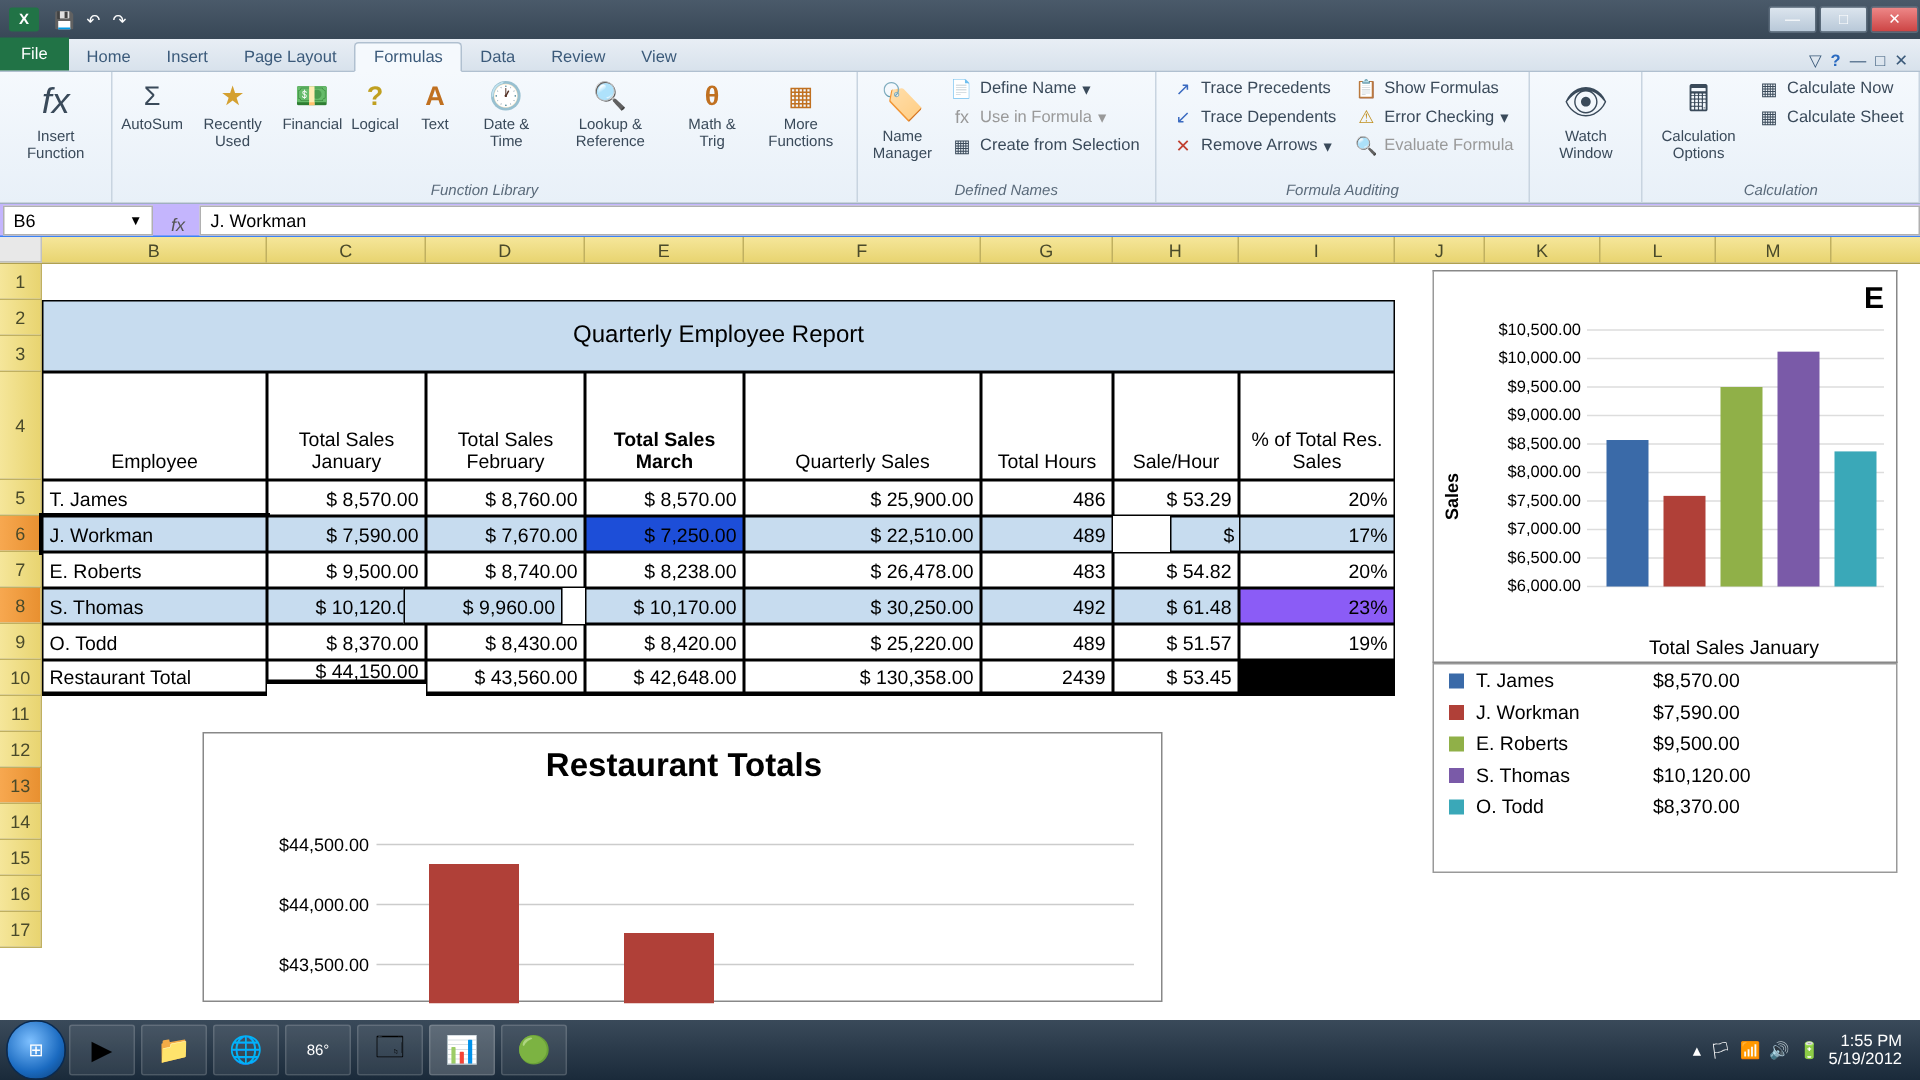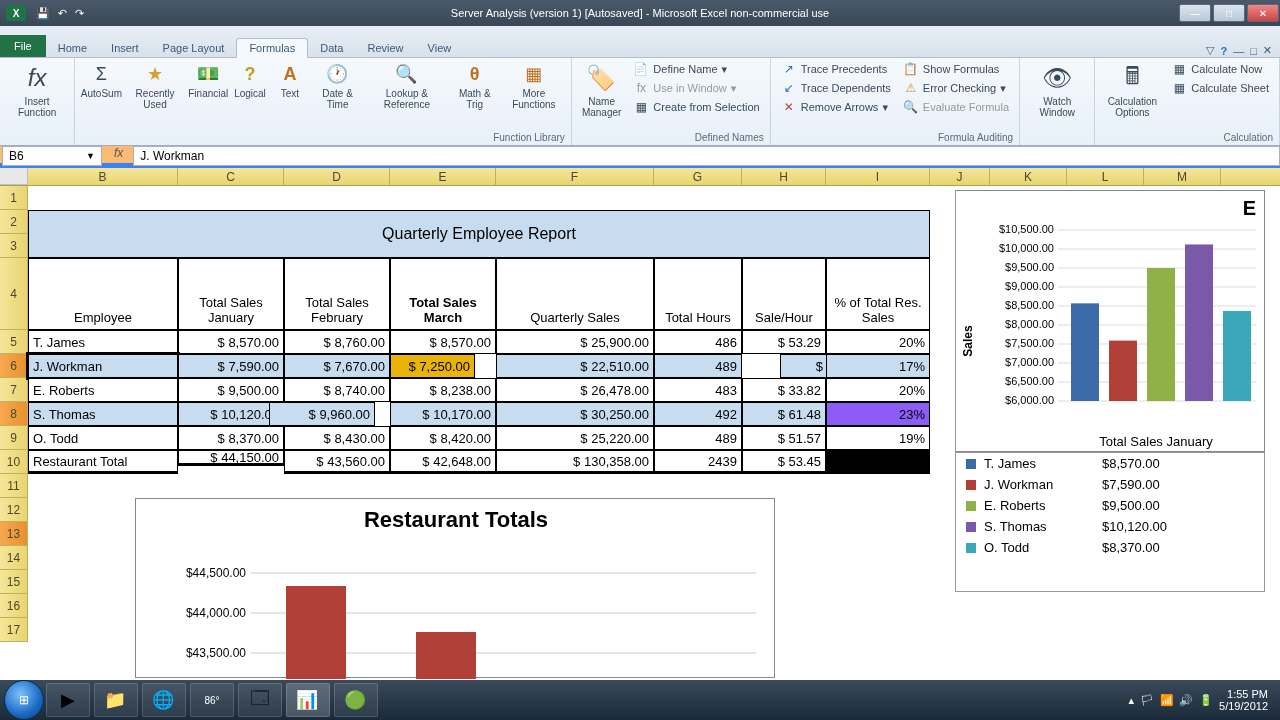--- a/index.html
+++ b/index.html
@@ -7,40 +7,40 @@
 
 
 .titlebar { height: 26px; background: linear-gradient(#4a5a6a, #384756); display: flex; align-items: center; color: #fff; font-size: 11px; position: relative; }
 .titlebar .xl-icon { width: 20px; height: 16px; margin: 0 6px; background: #217346; border-radius: 2px; display: flex; align-items: center; justify-content: center; color: #fff; font-weight: bold; font-size: 10px; }
 .titlebar .title-text { position: absolute; left: 50%; transform: translateX(-50%); }
 .titlebar .win-btns { margin-left: auto; display: flex; }
 .titlebar .win-btn { width: 32px; height: 18px; margin: 0 1px; background: linear-gradient(#dce5ee, #b8c8d8); border: 1px solid #5a6a7a; border-radius: 2px; display: flex; align-items: center; justify-content: center; font-size: 10px; }
 .titlebar .win-btn.close { background: linear-gradient(#e88, #c44); color: #fff; }
 
 
-.ribbon-tabs { height: 32px; background: linear-gradient(#e8eef5, #d8e2ec); display: flex; align-items: flex-end; border-bottom: 1px solid #b0c0d0; font-size: 11px; position: relative; }
+.ribbon-tabs { height: 22px; background: linear-gradient(#e8eef5, #d8e2ec); display: flex; align-items: flex-end; border-bottom: 1px solid #b0c0d0; font-size: 11px; position: relative; }
 .file-tab { background: #217346; color: #fff; padding: 3px 14px; height: 22px; display: flex; align-items: center; }
 .rtab { padding: 3px 12px; color: #3b5a7a; cursor: pointer; }
 .rtab.active { background: #f5f9fd; border: 1px solid #b0c0d0; border-bottom: 1px solid #f5f9fd; border-radius: 3px 3px 0 0; margin-bottom: -1px; }
 .ribbon-tabs .help-area { margin-left: auto; display: flex; align-items: center; gap: 6px; padding-right: 8px; color: #3b5a7a; }
 
 
 .ribbon { height: 88px; background: linear-gradient(#f5f9fd, #e8f0f8); border-bottom: 1px solid #a0b0c0; display: flex; font-size: 10px; }
 .rgroup { border-right: 1px solid #c8d4e0; padding: 2px 6px; display: flex; flex-direction: column; }
 .rgroup .items { display: flex; flex: 1; align-items: flex-start; gap: 4px; }
-.rgroup .label { text-align: right; color: #5a6a7a; font-size: 10px; }
+.rgroup .label { text-align: center; color: #5a6a7a; font-size: 10px; font-style: italic; }
 .rbtn { display: flex; flex-direction: column; align-items: center; justify-content: flex-start; padding: 2px 4px; min-width: 36px; text-align: center; color: #3a4a5a; gap: 2px; }
 .rbtn .ico { width: 24px; height: 24px; display: flex; align-items: center; justify-content: center; font-size: 18px; }
 .rbtn .ico-lg { width: 32px; height: 32px; font-size: 24px; }
 .rstack { display: flex; flex-direction: column; gap: 1px; }
 .rstack-item { display: flex; align-items: center; gap: 4px; padding: 1px 4px; font-size: 11px; color: #3a4a5a; white-space: nowrap; }
 .rstack-item .sm-ico { width: 16px; height: 16px; display: flex; align-items: center; justify-content: center; font-size: 12px; }
 
 
-.formula-bar { height: 22px; display: flex; align-items: flex-start; border-bottom: 5px solid #3b82f6; background: #fdba74; font-size: 12px; }
+.formula-bar { height: 22px; display: flex; align-items: flex-end; border-bottom: 1px solid #3b82f6; background: #c4b5fd; font-size: 12px; }
 .name-box { width: 100px; height: 20px; background: #fff; border: 1px solid #b0b0b0; margin: 0 2px; padding: 0 6px; display: flex; align-items: center; justify-content: space-between; }
 .fx-label { padding: 0 10px; font-style: italic; color: #555; }
 .formula-input { flex: 1; height: 20px; background: #fff; border: 1px solid #b0b0b0; padding: 0 6px; display: flex; align-items: center; }
 
 
 .grid-area { position: relative; height: 540px; background: #fff; overflow: hidden; }
 .col-headers { display: flex; height: 18px; background: linear-gradient(#f5e69a, #e8d470); border-bottom: 1px solid #b0a050; font-size: 12px; }
 .corner { width: 28px; background: #e8e8e8; border-right: 1px solid #c0c0c0; border-bottom: 1px solid #c0c0c0; }
 .ch { border-right: 1px solid #c0b060; text-align: center; display: flex; align-items: center; justify-content: center; color: #4a4a2a; }
 .row-headers { position: absolute; left: 0; top: 18px; width: 28px; }
@@ -74,21 +74,20 @@
 svg text { font-family: "Segoe UI", sans-serif; }
 </style>
 </head>
 <body>
 
 <div class="titlebar">
   <div class="xl-icon">X</div>
   <span style="padding:0 4px;">💾</span>
   <span style="padding:0 4px;">↶</span>
   <span style="padding:0 4px;">↷</span>
-  <div class="title-text">Server Analysis (version 1) [Autosaved]  -  Microsoft Excel non-commercial use</div>
   <div class="win-btns">
     <div class="win-btn">—</div>
     <div class="win-btn">□</div>
     <div class="win-btn close">✕</div>
   </div>
 </div>
 
 <div class="ribbon-tabs">
   <div class="file-tab">File</div>
   <div class="rtab">Home</div>
@@ -159,21 +158,21 @@
     <div class="label">Function Library</div>
   </div>
   <div class="rgroup">
     <div class="items">
       <div class="rbtn">
           <div class="ico ico-lg">🏷️</div>
           <span>Name Manager</span>
         </div>
       <div class="rstack">
         <div class="rstack-item"><span class="sm-ico">📄</span><span>Define Name</span> ▾</div>
-        <div class="rstack-item" style="color:#999;"><span class="sm-ico">fx</span><span>Use in Window</span> ▾</div>
+        <div class="rstack-item" style="color:#999;"><span class="sm-ico">fx</span><span>Use in Formula</span> ▾</div>
         <div class="rstack-item">
             <span class="sm-ico">▦</span>
             <span>Create from Selection</span>
           </div>
       </div>
     </div>
     <div class="label">Defined Names</div>
   </div>
   <div class="rgroup">
     <div class="items">
@@ -294,32 +293,32 @@
       <div class="cell" style="left: 150px; top: 144px; width: 106px; height: 24px;;border:1px solid #000;justify-content:flex-end;">$   8,570.00</div>
       <div class="cell" style="left: 256px; top: 144px; width: 106px; height: 24px;;border:1px solid #000;justify-content:flex-end;">$   8,760.00</div>
       <div class="cell" style="left: 362px; top: 144px; width: 106px; height: 24px;;border:1px solid #000;justify-content:flex-end;">$   8,570.00</div>
       <div class="cell" style="left: 468px; top: 144px; width: 158px; height: 24px;;border:1px solid #000;justify-content:flex-end;">$            25,900.00</div>
       <div class="cell" style="left: 626px; top: 144px; width: 88px; height: 24px;;border:1px solid #000;justify-content:flex-end;">486</div>
       <div class="cell" style="left: 714px; top: 144px; width: 84px; height: 24px;;border:1px solid #000;justify-content:flex-end;">$   53.29</div>
       <div class="cell" style="left: 798px; top: 144px; width: 104px; height: 24px;;border:1px solid #000;justify-content:flex-end;">20%</div>
       <div class="cell" style="left: 0px; top: 168px; width: 150px; height: 24px;;border:1px solid #000;background:#c7dcef;outline:2px solid #000;">J. Workman</div>
       <div class="cell" style="left: 150px; top: 168px; width: 106px; height: 24px;;border:1px solid #000;background:#c7dcef;justify-content:flex-end;">$   7,590.00</div>
       <div class="cell" style="left: 256px; top: 168px; width: 106px; height: 24px;;border:1px solid #000;background:#c7dcef;justify-content:flex-end;">$   7,670.00</div>
-      <div class="cell" style="left: 362px; top: 168px; width: 85px; height: 24px;;border:1px solid #000;background:#eab308;justify-content:flex-end;">$   7,250.00</div>
+      <div class="cell" style="left: 362px; top: 168px; width: 106px; height: 24px;;border:1px solid #000;background:#1d4ed8;justify-content:flex-end;">$   7,250.00</div>
       <div class="cell" style="left: 468px; top: 168px; width: 158px; height: 24px;;border:1px solid #000;background:#c7dcef;justify-content:flex-end;">$            22,510.00</div>
       <div class="cell" style="left: 626px; top: 168px; width: 88px; height: 24px;;border:1px solid #000;background:#c7dcef;justify-content:flex-end;">489</div>
       <div class="cell" style="left: 752px; top: 168px; width: 84px; height: 24px;;border:1px solid #000;background:#c7dcef;justify-content:flex-end;">$   46.03</div>
       <div class="cell" style="left: 798px; top: 168px; width: 104px; height: 24px;;border:1px solid #000;background:#c7dcef;justify-content:flex-end;">17%</div>
       <div class="cell" style="left: 0px; top: 192px; width: 150px; height: 24px;;border:1px solid #000;">E. Roberts</div>
       <div class="cell" style="left: 150px; top: 192px; width: 106px; height: 24px;;border:1px solid #000;justify-content:flex-end;">$   9,500.00</div>
       <div class="cell" style="left: 256px; top: 192px; width: 106px; height: 24px;;border:1px solid #000;justify-content:flex-end;">$   8,740.00</div>
       <div class="cell" style="left: 362px; top: 192px; width: 106px; height: 24px;;border:1px solid #000;justify-content:flex-end;">$   8,238.00</div>
       <div class="cell" style="left: 468px; top: 192px; width: 158px; height: 24px;;border:1px solid #000;justify-content:flex-end;">$            26,478.00</div>
       <div class="cell" style="left: 626px; top: 192px; width: 88px; height: 24px;;border:1px solid #000;justify-content:flex-end;">483</div>
-      <div class="cell" style="left: 714px; top: 192px; width: 84px; height: 24px;;border:1px solid #000;justify-content:flex-end;">$   33.82</div>
+      <div class="cell" style="left: 714px; top: 192px; width: 84px; height: 24px;;border:1px solid #000;justify-content:flex-end;">$   54.82</div>
       <div class="cell" style="left: 798px; top: 192px; width: 104px; height: 24px;;border:1px solid #000;justify-content:flex-end;">20%</div>
       <div class="cell" style="left: 0px; top: 216px; width: 150px; height: 24px;;border:1px solid #000;background:#c7dcef;">S. Thomas</div>
       <div class="cell" style="left: 150px; top: 216px; width: 106px; height: 24px;;border:1px solid #000;background:#c7dcef;justify-content:flex-end;">$ 10,120.00</div>
       <div class="cell" style="left: 241px; top: 216px; width: 106px; height: 24px;;border:1px solid #000;background:#c7dcef;justify-content:flex-end;">$   9,960.00</div>
       <div class="cell" style="left: 362px; top: 216px; width: 106px; height: 24px;;border:1px solid #000;background:#c7dcef;justify-content:flex-end;">$ 10,170.00</div>
       <div class="cell" style="left: 468px; top: 216px; width: 158px; height: 24px;;border:1px solid #000;background:#c7dcef;justify-content:flex-end;">$            30,250.00</div>
       <div class="cell" style="left: 626px; top: 216px; width: 88px; height: 24px;;border:1px solid #000;background:#c7dcef;justify-content:flex-end;">492</div>
       <div class="cell" style="left: 714px; top: 216px; width: 84px; height: 24px;;border:1px solid #000;background:#c7dcef;justify-content:flex-end;">$   61.48</div>
       <div class="cell" style="left: 798px; top: 216px; width: 104px; height: 24px;;border:1px solid #000;background:#8b5cf6;justify-content:flex-end;">23%</div>
       <div class="cell" style="left: 0px; top: 240px; width: 150px; height: 24px;;border:1px solid #000;">O. Todd</div>

